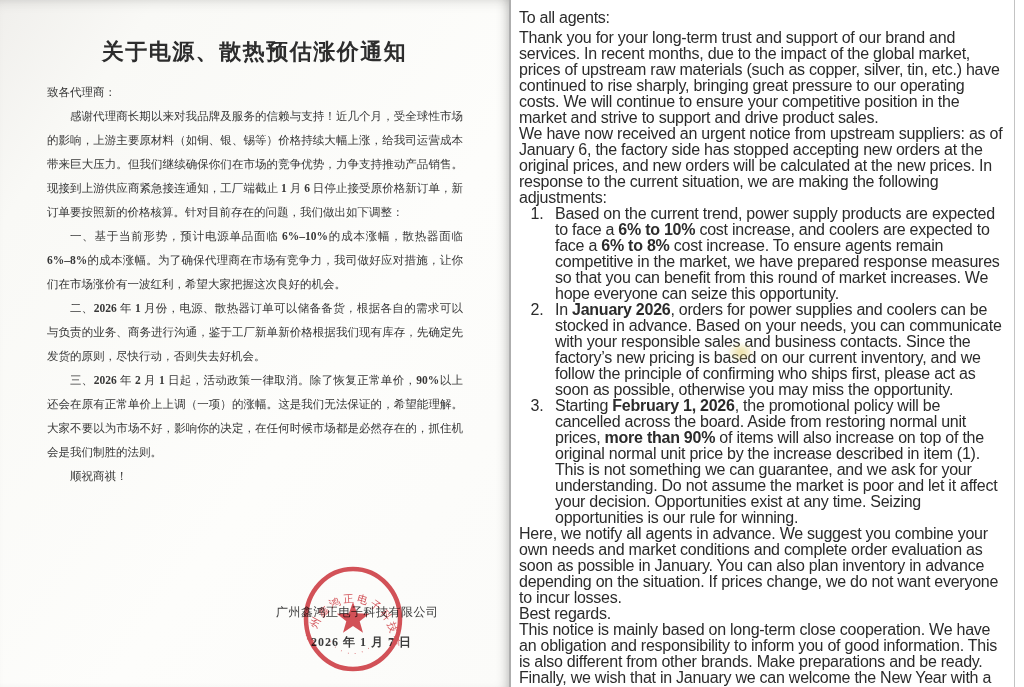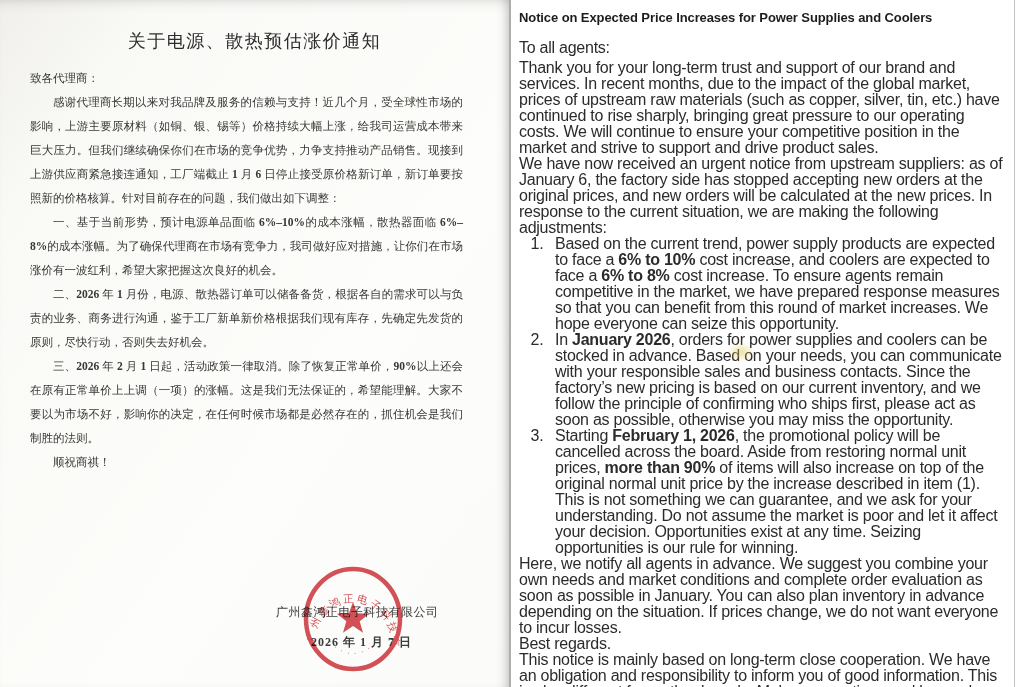--- a/index.html
+++ b/index.html
@@ -9,25 +9,25 @@
   .canvas { position:relative; width:1024px; height:687px; display:flex; background:#fff; overflow:hidden; }
 
   
   .page-left {
     position:relative; width:509px; height:100%;
     background:linear-gradient(125deg,#f0efec 0%,#f9f9f6 16%,#fdfdfb 60%,#fbfbf9 100%);
     box-shadow:inset -9px 0 12px -8px rgba(0,0,0,.28), inset 0 10px 14px -10px rgba(0,0,0,.15);
     font-family:"Liberation Serif","DejaVu Serif",serif;
   }
   .zh-title {
-    margin-top:29px; text-align:center;
-    font-size:18px; font-weight:normal; color:#2d2d2d; letter-spacing:1.5px;
+    margin-top:37px; text-align:center;
+    font-size:22px; font-weight:bold; color:#2d2d2d; letter-spacing:1.5px;
   }
   .zh-body {
-    margin-top:13px; padding:0 46px 0 30px;
+    margin-top:13px; padding:0 46px 0 47px;
     font-size:11.5px; line-height:24px; color:#373737; text-align:justify;
   }
   .zh-body .p  { text-indent:2em; }
   .zh-body .p0 { text-indent:0; }
   .zh-body b, .en-body b { font-weight:bold; }
 
   .sig-company {
     position:absolute; left:276px; top:604px;
     font-size:12px; color:#3b3b3b; letter-spacing:.5px; white-space:nowrap;
   }
@@ -96,21 +96,20 @@
       </text>
       <text font-family="DejaVu Sans, sans-serif" font-size="7" fill="#cf3a42" letter-spacing="5.5">
         <textPath href="#arcBottom" startOffset="4">·······</textPath>
       </text>
     </svg>
   </div>
 
   <div class="divider"></div>
 
   <div class="page-right">
-    <h2 class="en-title">Notice on Expected Price Increases for Power Supplies and Coolers</h2>
     <div class="en-body">
         <div class="blk p"><span>To all agents:</span></div>
         <div class="blk p gap"><span>Thank you for your long-term trust and support of our brand and services. In recent months, due to the impact of the global market, prices of upstream raw materials (such as copper, silver, tin, etc.) have continued to rise sharply, bringing great pressure to our operating costs. We will continue to ensure your competitive position in the market and strive to support and drive product sales.</span></div>
         <div class="blk p"><span>We have now received an urgent notice from upstream suppliers: as of January 6, the factory side has stopped accepting new orders at the original prices, and new orders will be calculated at the new prices. In response to the current situation, we are making the following adjustments:</span></div>
         <div class="blk li">
           <span class="num">1.</span>
           <span class="libody"><span>Based on the current trend, power supply products are expected to face a </span><b>6% to 10%</b><span> cost increase, and coolers are expected to face a </span><b>6% to 8%</b><span> cost increase. To ensure agents remain competitive in the market, we have prepared response measures so that you can benefit from this round of market increases. We hope everyone can seize this opportunity.</span></span>
         </div>
         <div class="blk li">
           <span class="num">2.</span>

